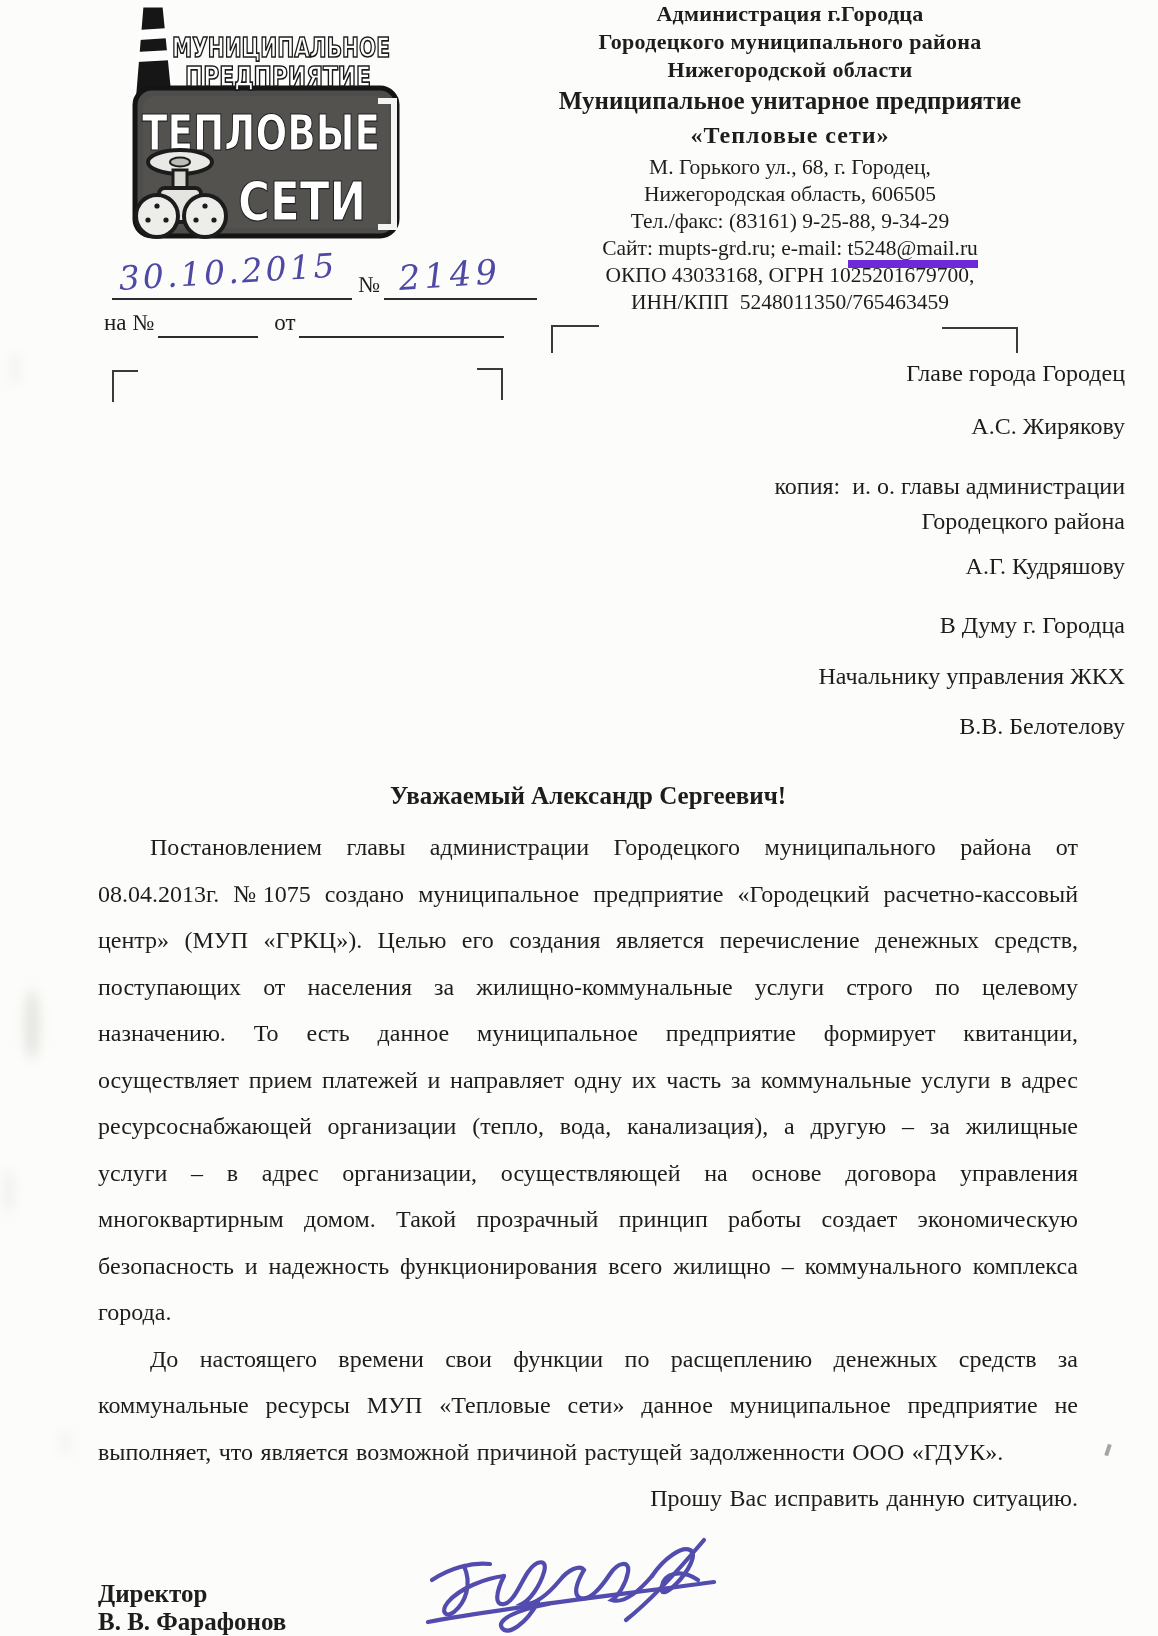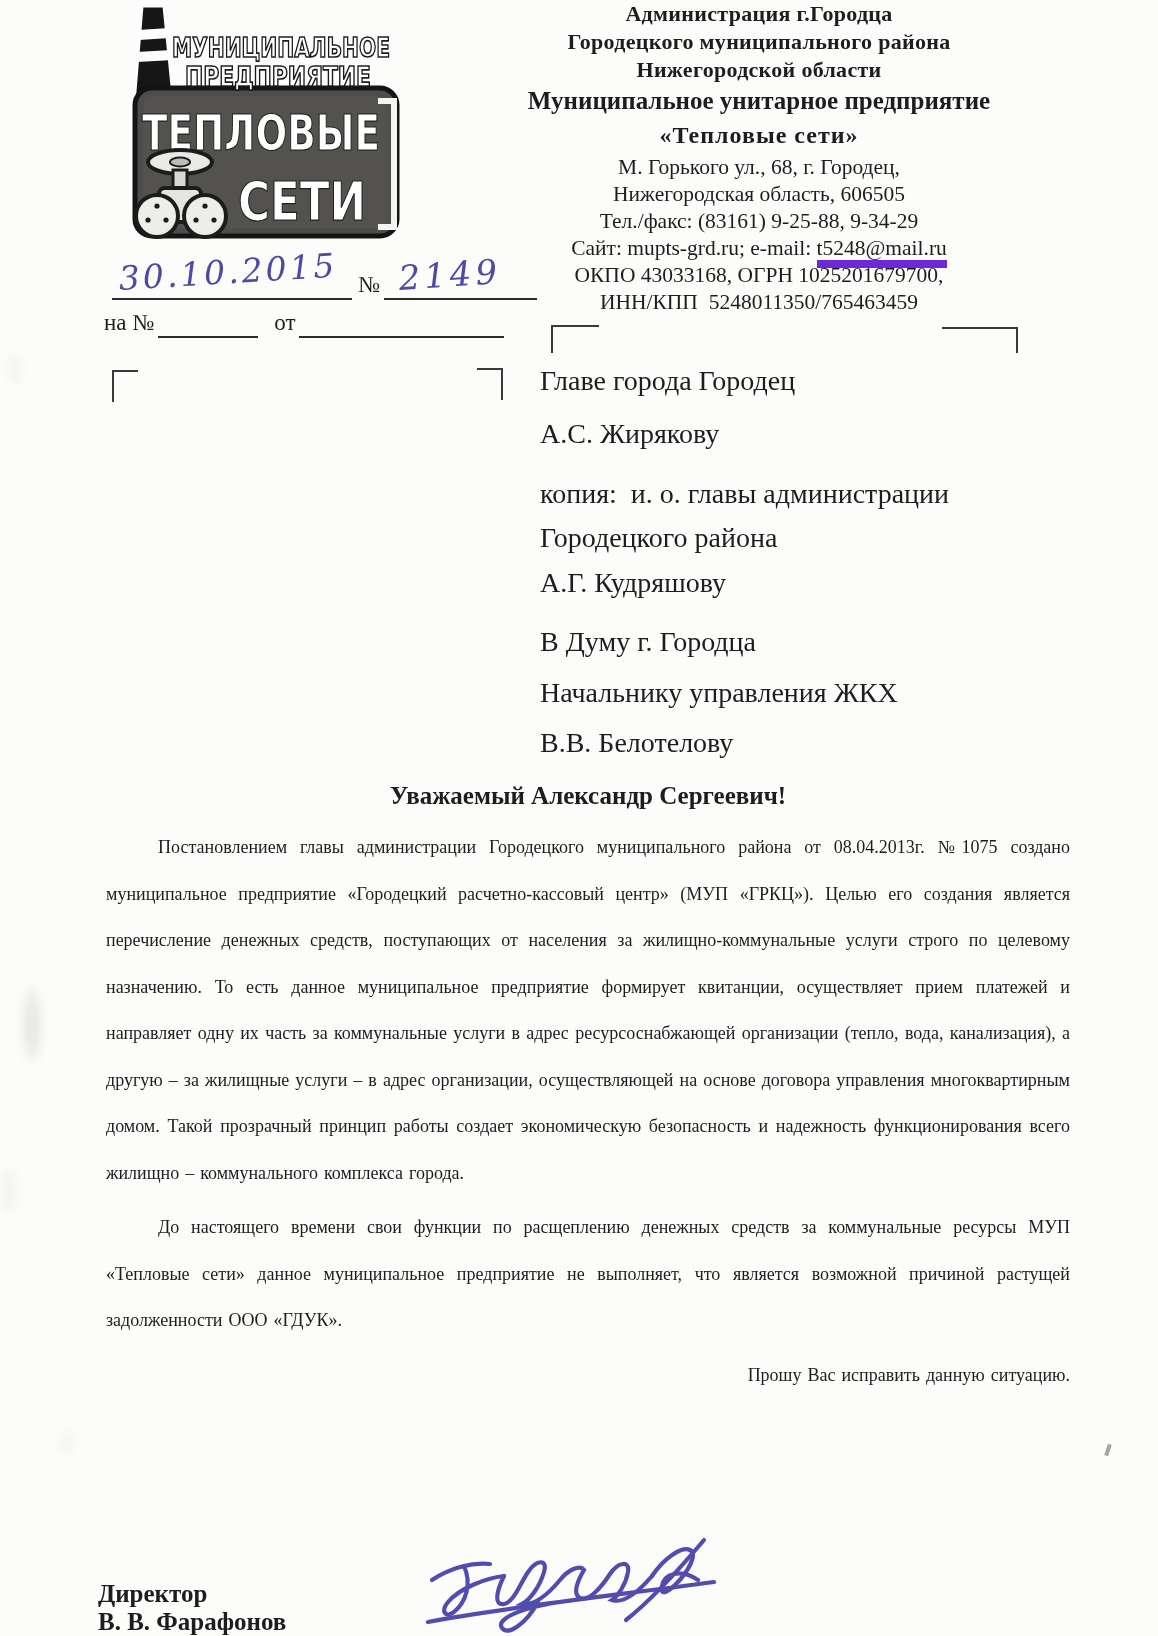--- a/index.html
+++ b/index.html
@@ -18,21 +18,21 @@
   .smudge.s2{left:4px;top:1168px;width:10px;height:46px;opacity:.16;}
   .smudge.s3{left:10px;top:352px;width:10px;height:34px;opacity:.12;}
   .smudge.s4{left:60px;top:1430px;width:12px;height:26px;opacity:.10;}
   .tick{position:absolute;left:1106px;top:1444px;width:4px;height:12px;background:#6a6a66;opacity:.6;transform:rotate(18deg);}
 
   
   .logo{position:absolute;left:95px;top:4px;width:315px;height:245px;}
 
   
   .org-block{
-    position:absolute;left:409px;top:0px;width:700px;
+    position:absolute;left:440px;top:0px;width:700px;
     text-align:center;
   }
   .org-line{font-weight:bold;font-size:22px;line-height:28px;letter-spacing:.3px;}
   .entity-type{font-weight:bold;font-size:25px;line-height:32px;margin-top:1px;}
   .entity-name{font-weight:bold;font-size:24px;line-height:37px;letter-spacing:1px;}
   .addr-line{font-size:21.5px;line-height:27px;white-space:pre-wrap;}
   .email{border-bottom:8px solid #6d28d9;padding-bottom:0px;}
 
   
   .ref-block{position:absolute;left:98px;top:252px;width:470px;font-size:23px;}
@@ -54,37 +54,37 @@
 
   
   .cm{position:absolute;border:0 solid #3a3a3a;}
   .cm1{left:112px;top:370px;width:24px;height:30px;border-left-width:2px;border-top-width:2px;}
   .cm2{left:477px;top:368px;width:24px;height:30px;border-right-width:2px;border-top-width:2px;}
   .cm3{left:551px;top:325px;width:46px;height:26px;border-left-width:2px;border-top-width:2px;}
   .cm4{left:942px;top:327px;width:74px;height:24px;border-right-width:2px;border-top-width:2px;}
 
   
   .recipients{
-    position:absolute;left:540px;top:364px;width:585px;
-    text-align:left;font-size:28px;
+    position:absolute;left:540px;top:356px;width:585px;
+    text-align:right;font-size:24px;
   }
   .r-line{line-height:34px;white-space:pre-wrap;}
   .r1{margin-top:19px;}
   .r2{margin-top:26px;}
-  .r3{margin-top:10px;font-family:Liberation Serif, serif;}
+  .r3{margin-top:1px;font-family:Liberation Serif, serif;}
   .r4{margin-top:11px;}
   .r5{margin-top:25px;}
   .r6{margin-top:17px;}
   .r7{margin-top:16px;}
 
   
   .letter-body{position:absolute;left:98px;top:778px;width:980px;}
   .salutation{text-align:center;font-weight:bold;font-size:25px;line-height:36px;margin:0 0 10px 0;}
   .letter-body p{
-    margin:8px;font-size:18px;line-height:46.5px;
+    margin:0;font-size:24px;line-height:46.5px;
     text-align:justify;text-indent:52px;word-spacing:1.5px;
   }
   .letter-body p.last{text-align:right;}
 
   
   .sign-row{
     position:absolute;left:98px;top:1580px;width:1000px;
     display:flex;justify-content:space-between;align-items:flex-start;
     font-weight:bold;font-size:25px;flex-direction:column;
   }

